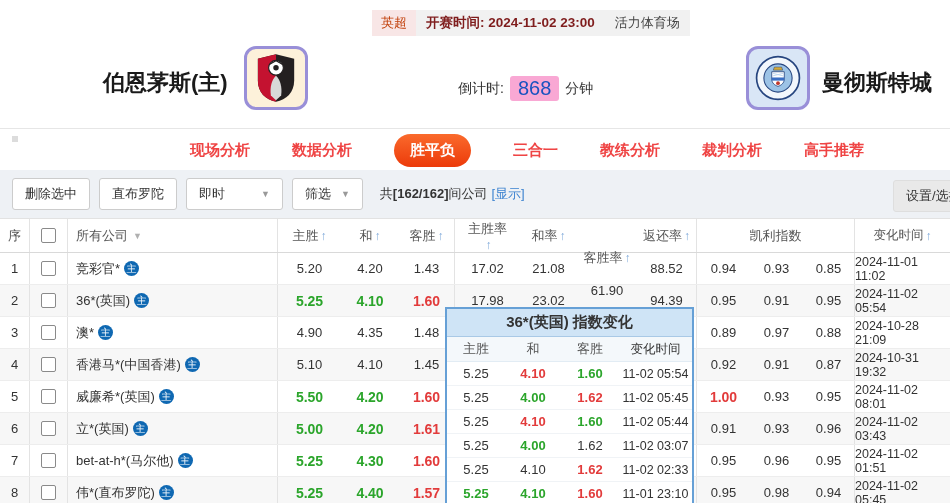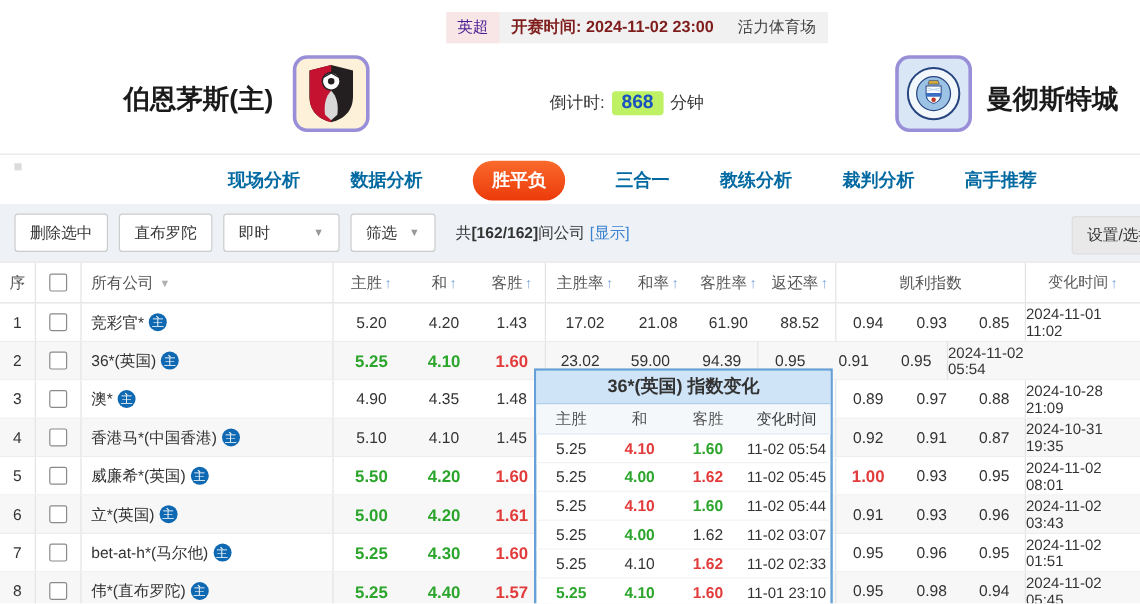--- a/index.html
+++ b/index.html
@@ -1,39 +1,39 @@
 <!DOCTYPE html>
 <html><head>
 <meta charset="utf-8">
 <style>
   html,body{margin:0;padding:0;background:#fff;}
   .page{position:relative;width:950px;height:503px;overflow:hidden;background:#fff;
         font-family:"Liberation Sans","DejaVu Sans",sans-serif;color:#333;}
   
   .top-strip{position:absolute;left:372px;top:10px;display:inline-flex;align-items:stretch;
              background:#f1f1f1;font-size:13px;height:26px;line-height:26px;}
-  .league{background:#f8e6e6;color:#4c1d95;padding:0 9px;}
+  .league{background:#f8e6e6;color:#c2410c;padding:0 9px;}
   .kick{font-weight:bold;color:#7f1d1d;padding:0 10px;font-size:13.5px;}
   .venue{color:#444;padding:0 10px;}
   
   .match-row{position:absolute;left:0;top:36px;width:950px;height:92px;}
   .team-name{position:absolute;font-size:22px;font-weight:bold;color:#1a1a1a;}
   .home-name{left:103px;top:32px;}
   .away-name{left:822px;top:32px;}
   .logo-box{position:absolute;width:58px;height:58px;border:3px solid #998fd8;border-radius:12px;
             display:flex;align-items:center;justify-content:center;top:10px;}
   .home-box{left:244px;background:#fdf1da;}
   .away-box{left:746px;background:#d9e6f6;}
   .countdown{position:absolute;left:458px;top:40px;font-size:14px;color:#333;display:flex;align-items:center;gap:6px;text-align:center;}
-  .cd-num{background:#bef264;border-radius:3px;padding:1px 8px;color:#1a53c0;font-size:16px;font-weight:bold;}
+  .cd-num{background:#f9a8d4;border-radius:3px;padding:1px 8px;color:#1a53c0;font-size:20px;font-weight:normal;}
   
   .nav{position:absolute;left:0;top:128px;width:950px;height:42px;border-top:1px solid #e6e6e6;background:#fff;}
   .nav-sq{position:absolute;left:12px;top:7px;width:6px;height:6px;background:#dcdcdc;}
   .tabs{display:flex;justify-content:center;align-items:center;height:42px;gap:42px;transform:translateX(52px);}
-  .tab{font-size:15px;font-weight:bold;color:#0369a1;cursor:pointer;white-space:nowrap;}
+  .tab{font-size:15px;font-weight:bold;color:#ef4444;cursor:pointer;white-space:nowrap;}
   .tab.active{background:linear-gradient(#fa6a2c,#ec3a0a);color:#fff;border-radius:17px;padding:7px 16px;}
   
   .toolbar{position:absolute;left:0;top:170px;width:950px;height:48px;background:#eef1f5;
            display:flex;align-items:center;padding:0 12px;gap:9px;box-sizing:border-box;font-size:13px;}
   .btn{background:#fff;border:1px solid #ccc;border-radius:3px;padding:6px 12px;color:#333;cursor:pointer;white-space:nowrap;}
   .dd{display:inline-flex;align-items:center;justify-content:center;gap:10px;}
   .dd-instant{width:52px;}
   .dd-arrow{color:#999;font-size:9px;}
   .count{margin-left:8px;color:#333;white-space:nowrap;}
   .count b{font-weight:bold;}
@@ -43,21 +43,21 @@
   
   .otable{position:absolute;left:0;top:218px;width:950px;border-top:1px solid #e2e2e2;font-size:13px;}
   .trow{display:flex;height:31px;border-bottom:1px solid #ededed;background:#fff;}
   .trow.alt{background:#f7f7f7;}
   .thead{height:33px;color:#555;border-bottom:1px solid #d9d9d9;background:#fff;}
   .c{display:flex;align-items:center;justify-content:center;box-sizing:border-box;height:100%;}
   .bdr{border-right:1px solid #e3e3e3;}
   .seq{width:30px;}.cbc{width:38px;}
   .comp{width:210px;justify-content:flex-start;padding-left:8px;}
   .oh{width:63px;}.od{width:58px;}.oa{width:56px;border-right:1px solid #e3e3e3;}
-  .rh{width:65px;}.rd{width:57px;}.ra{width:60px;}.rr{width:60px;border-right:1px solid #e3e3e3;}
+  .rh{width:65px;flex-direction:column;}.rd{width:57px;}.ra{width:60px;margin-top:22px;}.rr{width:60px;border-right:1px solid #e3e3e3;}
   .k1{width:53px;}.k2{width:53px;}.k3{width:52px;border-right:1px solid #e3e3e3;}
   .kh{width:158px;border-right:1px solid #e3e3e3;}
   .tm{width:95px;font-size:12.5px;}
   .g{color:#2ba52b;font-weight:bold;font-size:14px;}
   .r{color:#e23b3b;font-weight:bold;font-size:14px;}
   .cb{width:13px;height:13px;border:1px solid #8a8a8a;border-radius:2px;background:#fff;display:inline-block;cursor:pointer;}
   .arr{color:#7fa9da;font-size:12px;margin-left:2px;}
   .carr{color:#b0b0b0;font-size:9px;margin-left:5px;}
   .zhu{display:inline-flex;width:15px;height:15px;border-radius:50%;background:#0f68b2;color:#fff;
        font-size:10px;align-items:center;justify-content:center;margin-left:4px;flex:none;}
@@ -220,20 +220,21 @@
       <div class="c cbc bdr">
           <span class="cb"></span>
         </div>
       <div class="c comp bdr">
           <span>36*(英国)</span>
           <span class="zhu">主</span>
         </div>
       <div class="c oh g">5.25</div>
       <div class="c od g">4.10</div>
       <div class="c oa r">1.60</div>
+      <div class="c rh">17.98</div>
       <div class="c rd">23.02</div>
       <div class="c ra">59.00</div>
       <div class="c rr">94.39</div>
       <div class="c k1">0.95</div>
       <div class="c k2">0.91</div>
       <div class="c k3">0.95</div>
       <div class="c tm">2024-11-02 05:54</div>
     </div>
 
     <div class="trow">
@@ -270,21 +271,21 @@
       <div class="c oh">5.10</div>
       <div class="c od">4.10</div>
       <div class="c oa">1.45</div>
       <div class="c rh"></div>
       <div class="c rd"></div>
       <div class="c ra"></div>
       <div class="c rr"></div>
       <div class="c k1">0.92</div>
       <div class="c k2">0.91</div>
       <div class="c k3">0.87</div>
-      <div class="c tm">2024-10-31 19:35</div>
+      <div class="c tm">2024-10-31 19:32</div>
     </div>
 
     <div class="trow">
       <div class="c seq bdr">5</div>
       <div class="c cbc bdr">
           <span class="cb"></span>
         </div>
       <div class="c comp bdr">
           <span>威廉希*(英国)</span>
           <span class="zhu">主</span>

